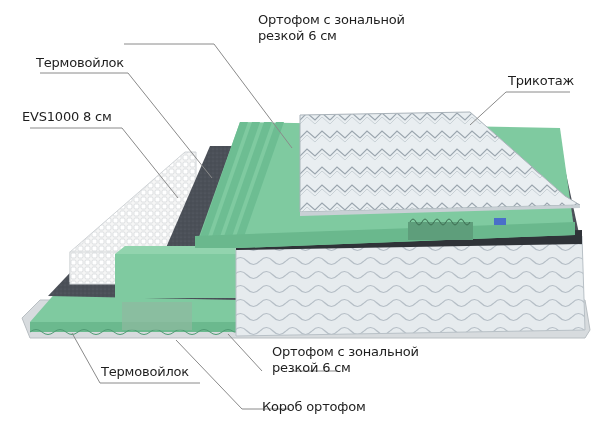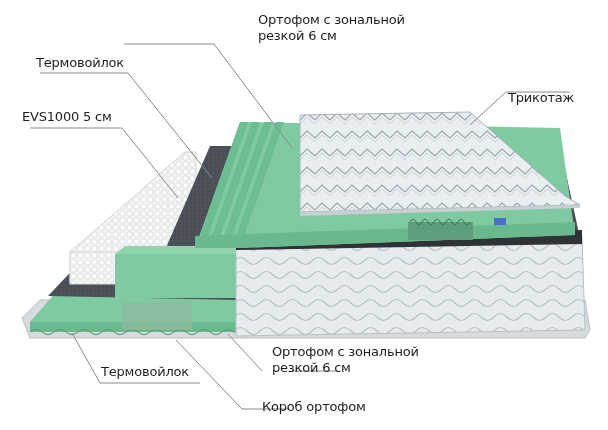--- a/index.html
+++ b/index.html
@@ -101,23 +101,23 @@
   </g>
 </svg>
 
 <div class="label" style="left:258px;top:12px;">
   <div>Ортофом с зональной</div>
   <div>резкой 6 см</div>
 </div>
 
 <div class="label" style="left:36px;top:55px;">Термовойлок</div>
 
-<div class="label" style="left:22px;top:109px;">EVS1000 5 см</div>
+<div class="label" style="left:22px;top:109px;">EVS1000 8 см</div>
 
-<div class="label" style="left:508px;top:73px;margin-top:17px;">Трикотаж</div>
+<div class="label" style="left:508px;top:73px;">Трикотаж</div>
 
 <div class="label" style="left:101px;top:364px;">Термовойлок</div>
 
 <div class="label" style="left:272px;top:344px;">
   <div>Ортофом с зональной</div>
   <div>резкой 6 см</div>
 </div>
 
 <div class="label" style="left:262px;top:399px;">Короб ортофом</div>
 

